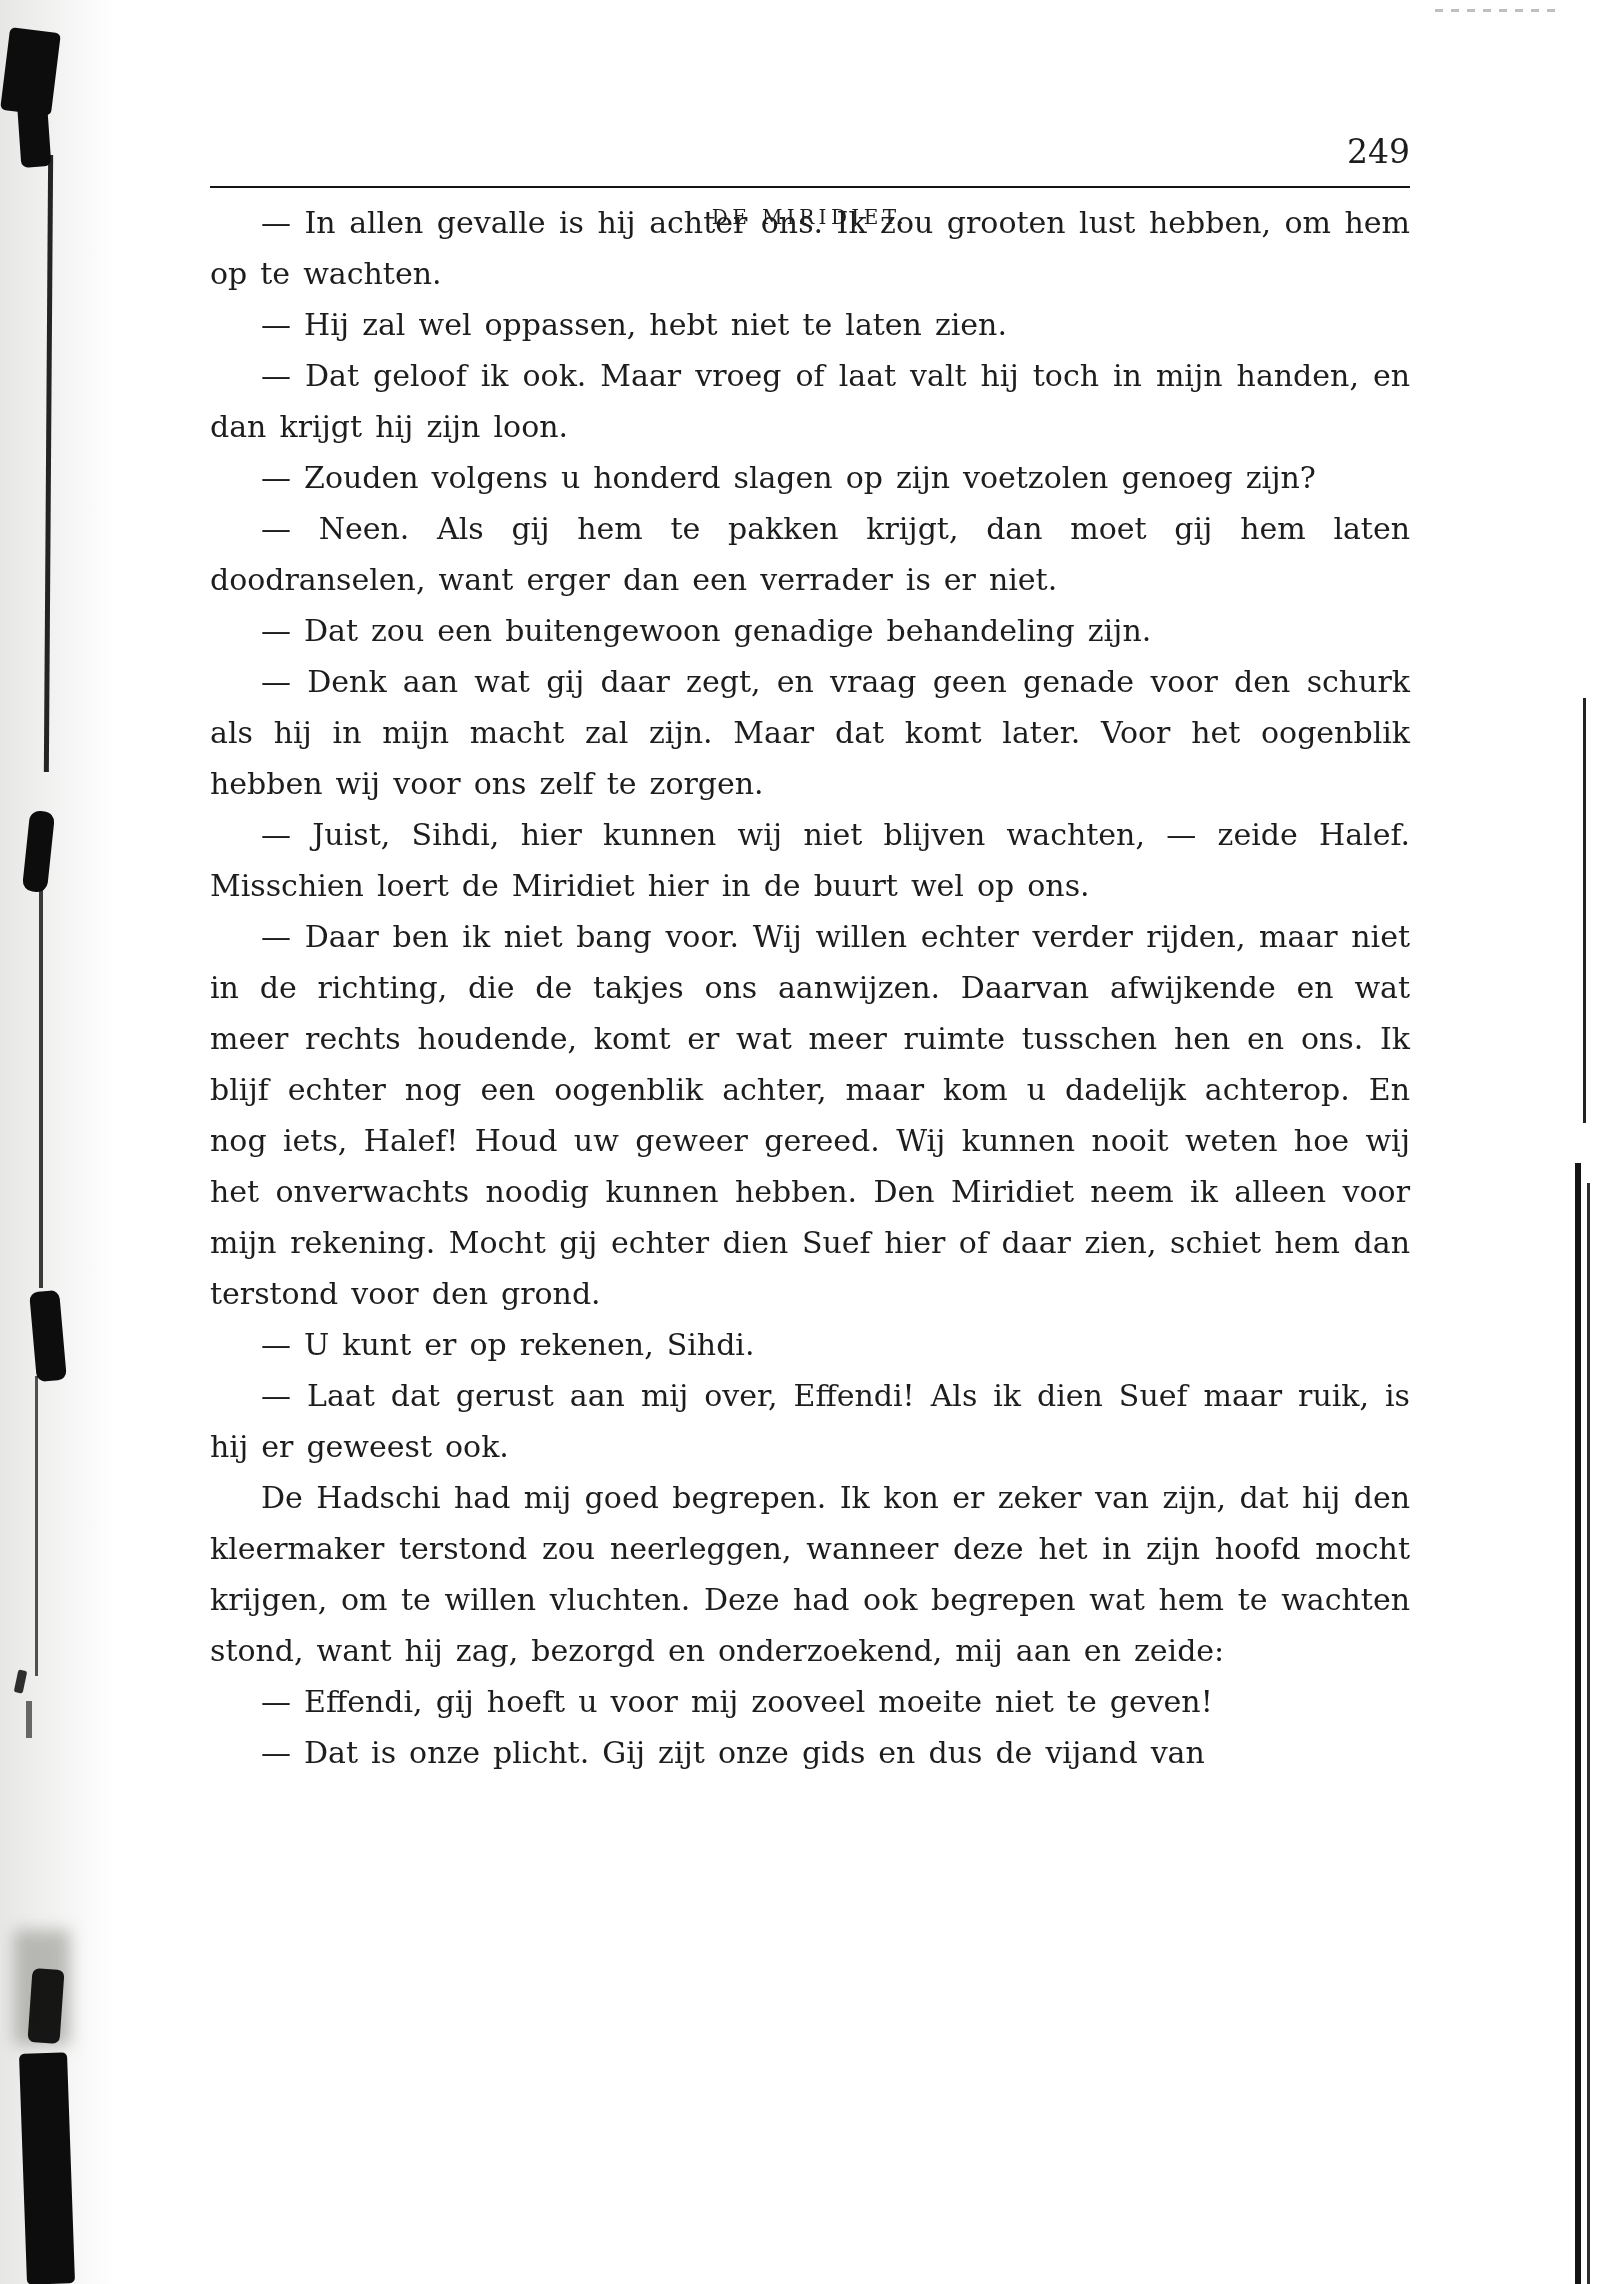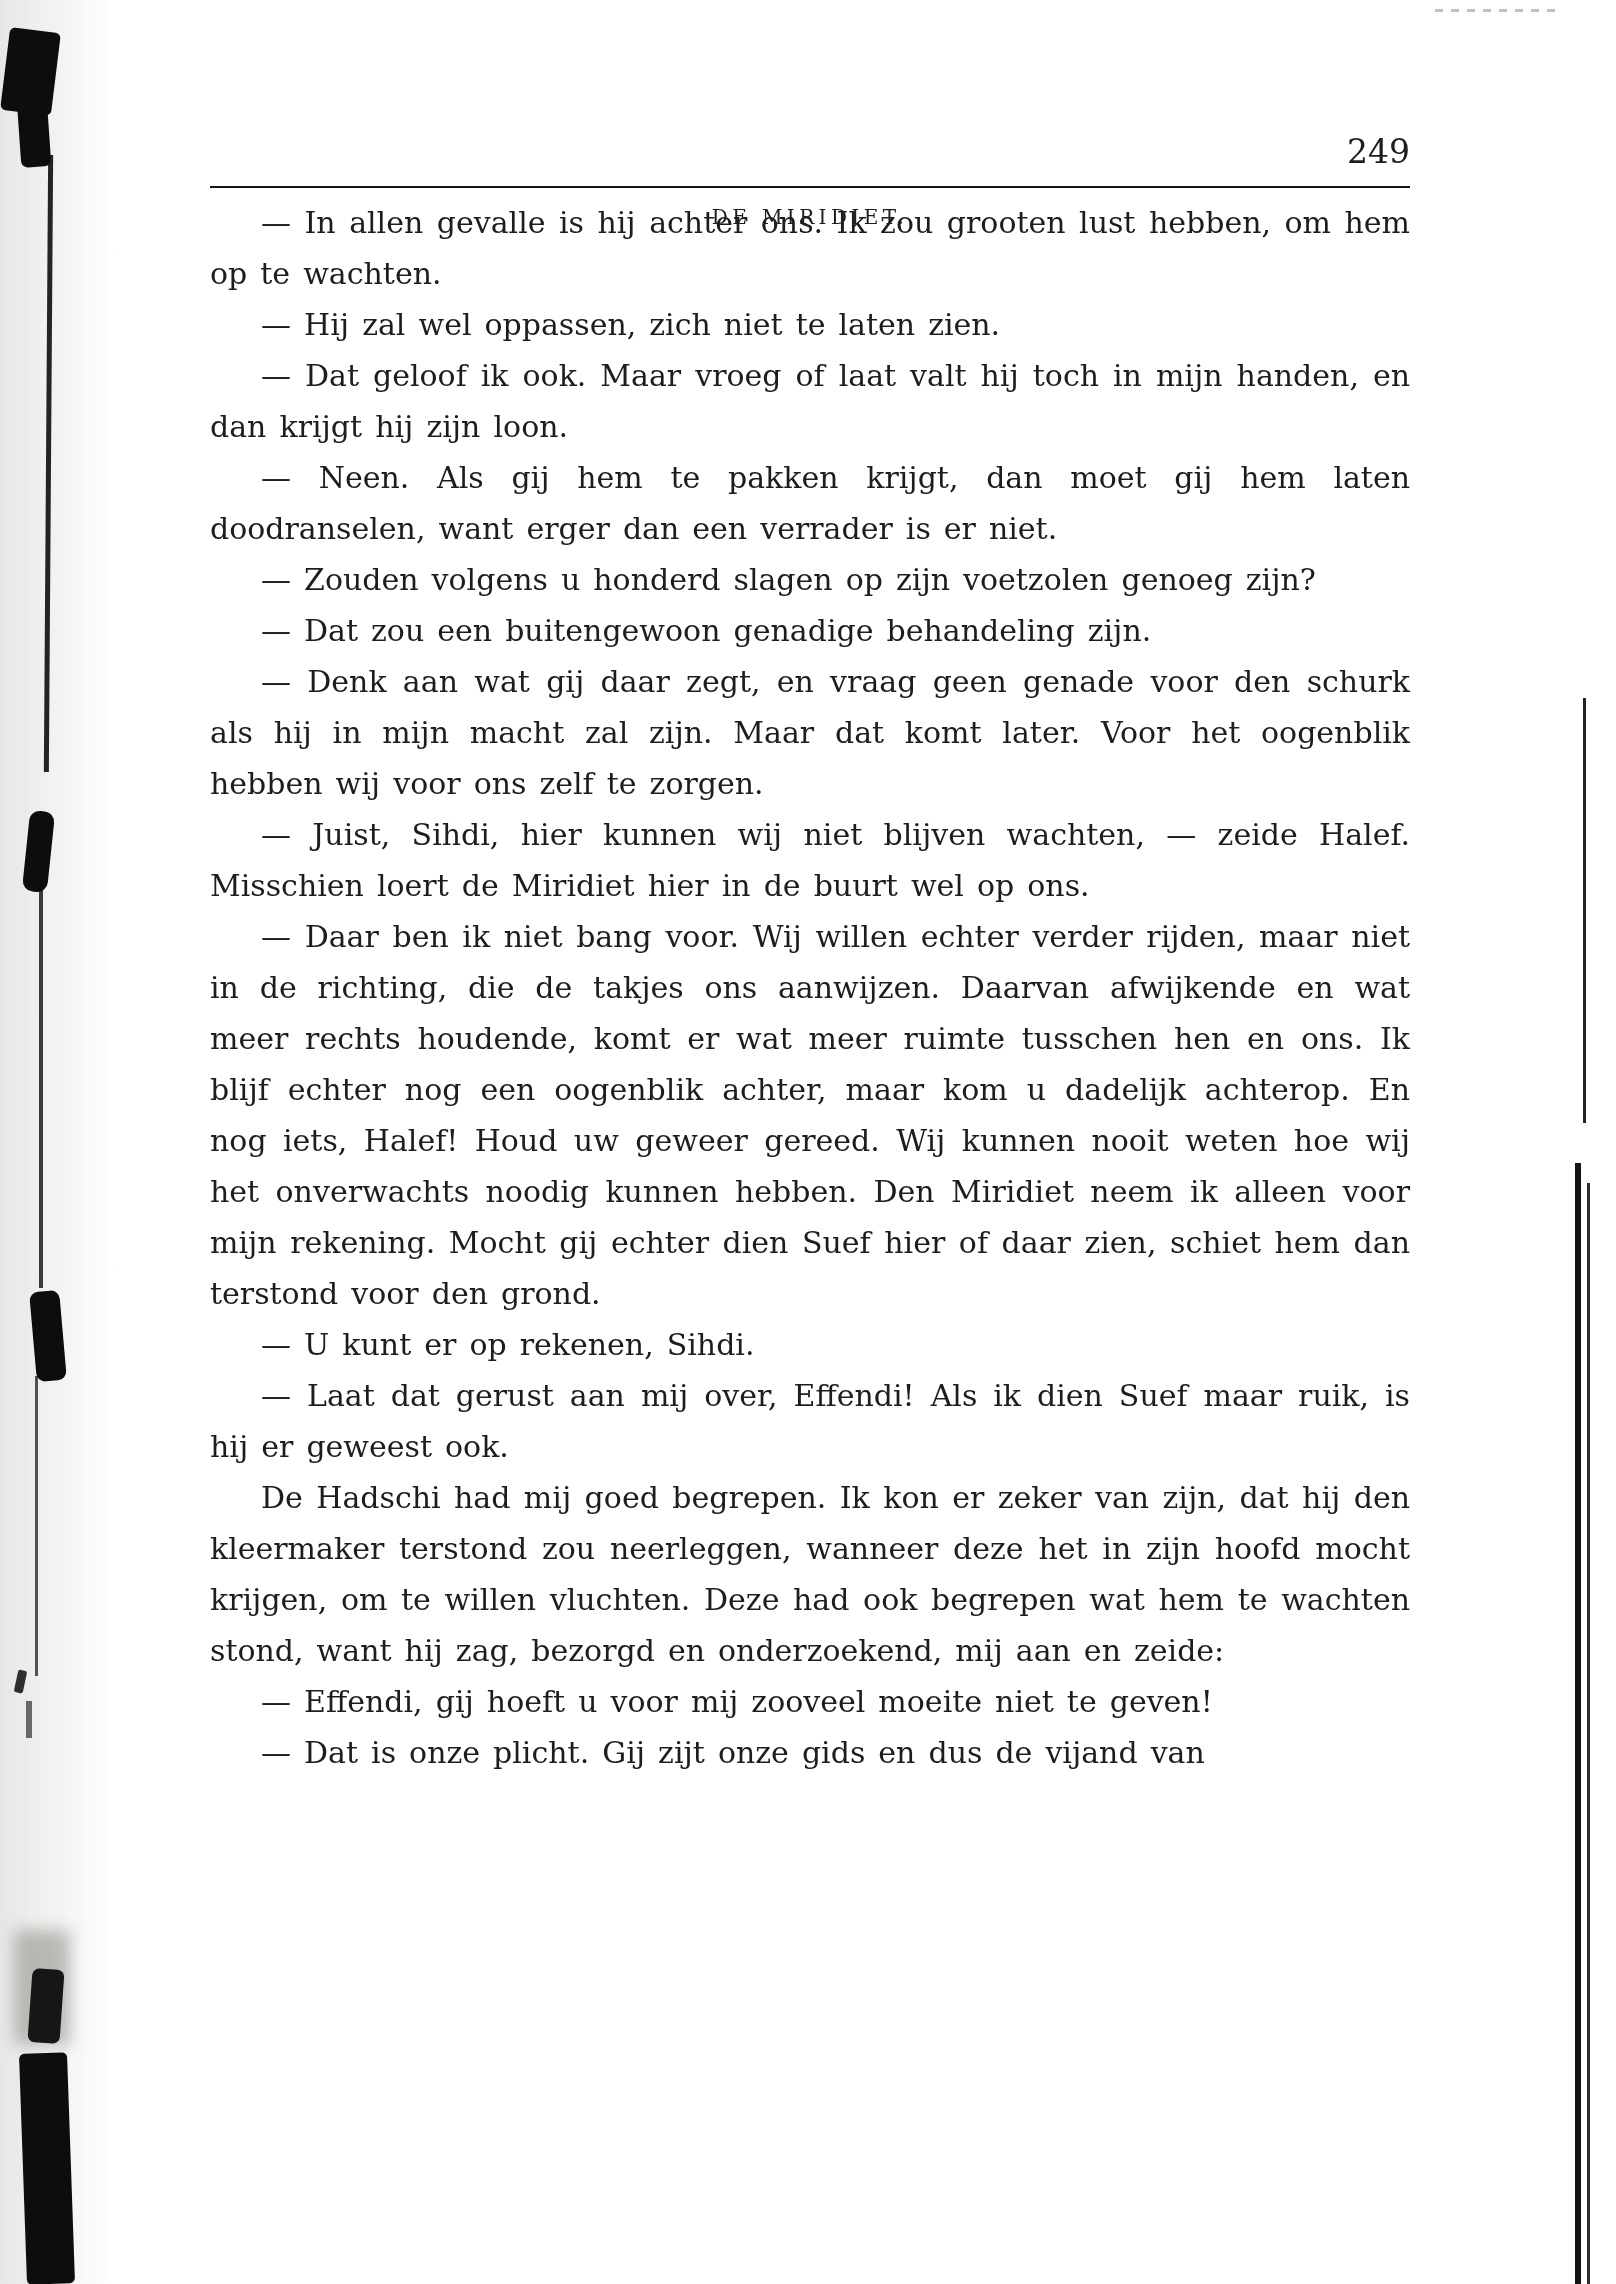--- a/index.html
+++ b/index.html
@@ -119,24 +119,24 @@
 
   <div class="header">
     <span class="running-title">DE MIRIDIET.</span>
     <span class="page-number">249</span>
   </div>
 
   <hr class="header-rule">
 
   <div class="body-text">
     <p class="para">— In allen gevalle is hij achter ons. Ik zou grooten lust hebben, om hem op te wachten.</p>
-    <p class="para">— Hij zal wel oppassen, zich niet te laten zien.</p>
+    <p class="para">— Hij zal wel oppassen, hebt niet te laten zien.</p>
     <p class="para">— Dat geloof ik ook. Maar vroeg of laat valt hij toch in mijn handen, en dan krijgt hij zijn loon.</p>
+    <p class="para">— Zouden volgens u honderd slagen op zijn voetzolen genoeg zijn?</p>
     <p class="para">— Neen. Als gij hem te pakken krijgt, dan moet gij hem laten doodranselen, want erger dan een verrader is er niet.</p>
-    <p class="para">— Zouden volgens u honderd slagen op zijn voetzolen genoeg zijn?</p>
     <p class="para">— Dat zou een buitengewoon genadige behandeling zijn.</p>
     <p class="para">— Denk aan wat gij daar zegt, en vraag geen genade voor den schurk als hij in mijn macht zal zijn. Maar dat komt later. Voor het oogenblik hebben wij voor ons zelf te zorgen.</p>
     <p class="para">— Juist, Sihdi, hier kunnen wij niet blijven wachten, — zeide Halef. Misschien loert de Miridiet hier in de buurt wel op ons.</p>
     <p class="para">— Daar ben ik niet bang voor. Wij willen echter verder rijden, maar niet in de richting, die de takjes ons aanwijzen. Daarvan afwijkende en wat meer rechts houdende, komt er wat meer ruimte tusschen hen en ons. Ik blijf echter nog een oogenblik achter, maar kom u dadelijk achterop. En nog iets, Halef! Houd uw geweer gereed. Wij kunnen nooit weten hoe wij het onverwachts noodig kunnen hebben. Den Miridiet neem ik alleen voor mijn rekening. Mocht gij echter dien Suef hier of daar zien, schiet hem dan terstond voor den grond.</p>
     <p class="para">— U kunt er op rekenen, Sihdi.</p>
     <p class="para">— Laat dat gerust aan mij over, Effendi! Als ik dien Suef maar ruik, is hij er geweest ook.</p>
     <p class="para">De Hadschi had mij goed begrepen. Ik kon er zeker van zijn, dat hij den kleermaker terstond zou neerleggen, wanneer deze het in zijn hoofd mocht krijgen, om te willen vluchten. Deze had ook begrepen wat hem te wachten stond, want hij zag, bezorgd en onderzoekend, mij aan en zeide:</p>
     <p class="para">— Effendi, gij hoeft u voor mij zooveel moeite niet te geven!</p>
     <p class="para">— Dat is onze plicht. Gij zijt onze gids en dus de vijand van</p>
   </div>

